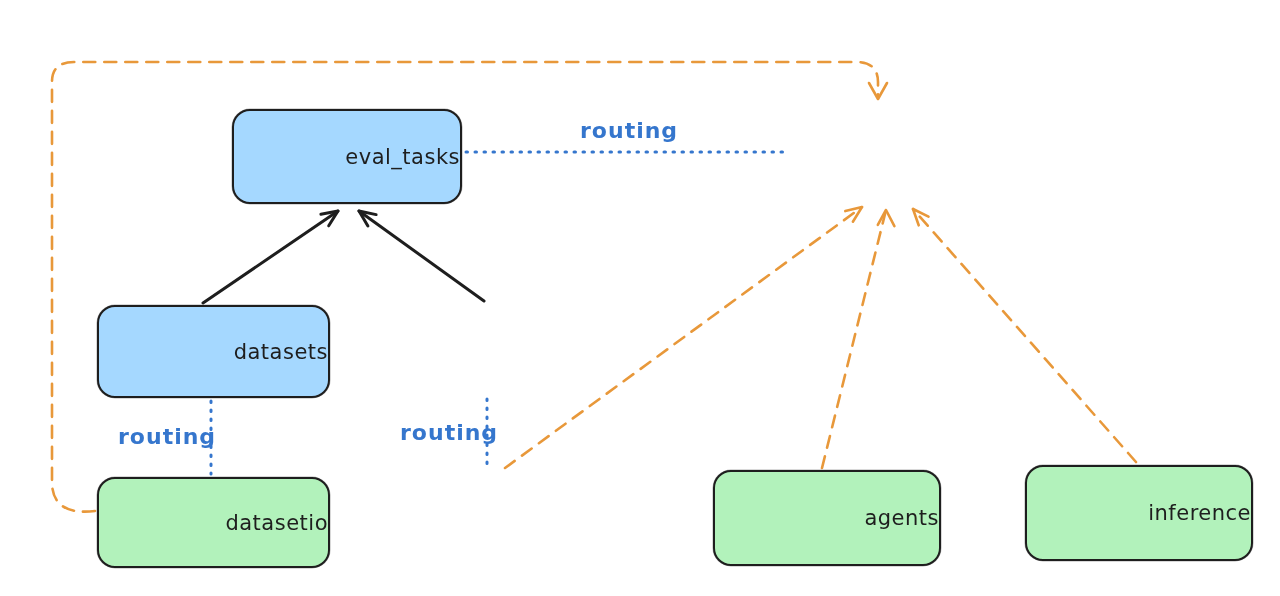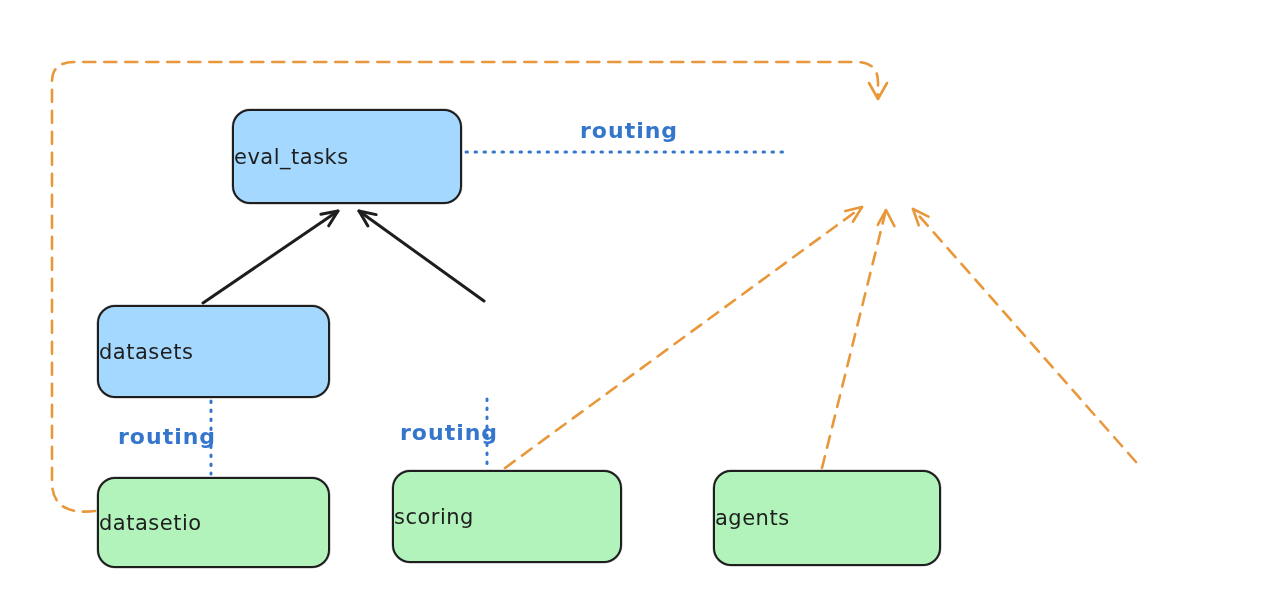--- a/index.html
+++ b/index.html
@@ -35,21 +35,21 @@
     stroke-width: 3;
     stroke-dasharray: 1.5 7.5;
   }
   .node {
     position: absolute;
     box-sizing: border-box;
     border: 2.6px solid var(--node-stroke, #1e1e1e);
     border-radius: 18px;
     display: flex;
     align-items: center;
-    justify-content: flex-start;
+    justify-content: flex-end;
     font-size: 21px;
     color: var(--node-text, #1e1e1e);
     letter-spacing: 0.5px;
     box-shadow: 0 0 0 0.5px rgba(30,30,30,0.35);
   }
   .node-blue  { background: var(--blue-fill,  #a5d8ff); }
   .node-green { background: var(--green-fill, #b2f2bb); }
 
   #n-eval-tasks        { left: 232px;  top: 109px; width: 230px; height: 95px; }
   #n-eval              { left: 790px;  top: 104px; width: 226px; height: 97px; }
@@ -101,24 +101,24 @@
 
   <div class="node node-blue" id="n-eval-tasks">
     <span>eval_tasks</span>
   </div>
   <div class="node node-blue" id="n-datasets">
     <span>datasets</span>
   </div>
   <div class="node node-green" id="n-datasetio">
     <span>datasetio</span>
   </div>
-  <div class="node node-green" id="n-scoring">
-    <span>scoring</span>
-  </div>
   <div class="node node-green" id="n-agents">
     <span>agents</span>
+  </div>
+  <div class="node node-green" id="n-inference">
+    <span>inference</span>
   </div>
 
   <div class="edge-label" id="lbl-routing-top">routing</div>
   <div class="edge-label" id="lbl-routing-left">routing</div>
   <div class="edge-label" id="lbl-routing-mid">routing</div>
 
 </div>
 
 </body></html>

